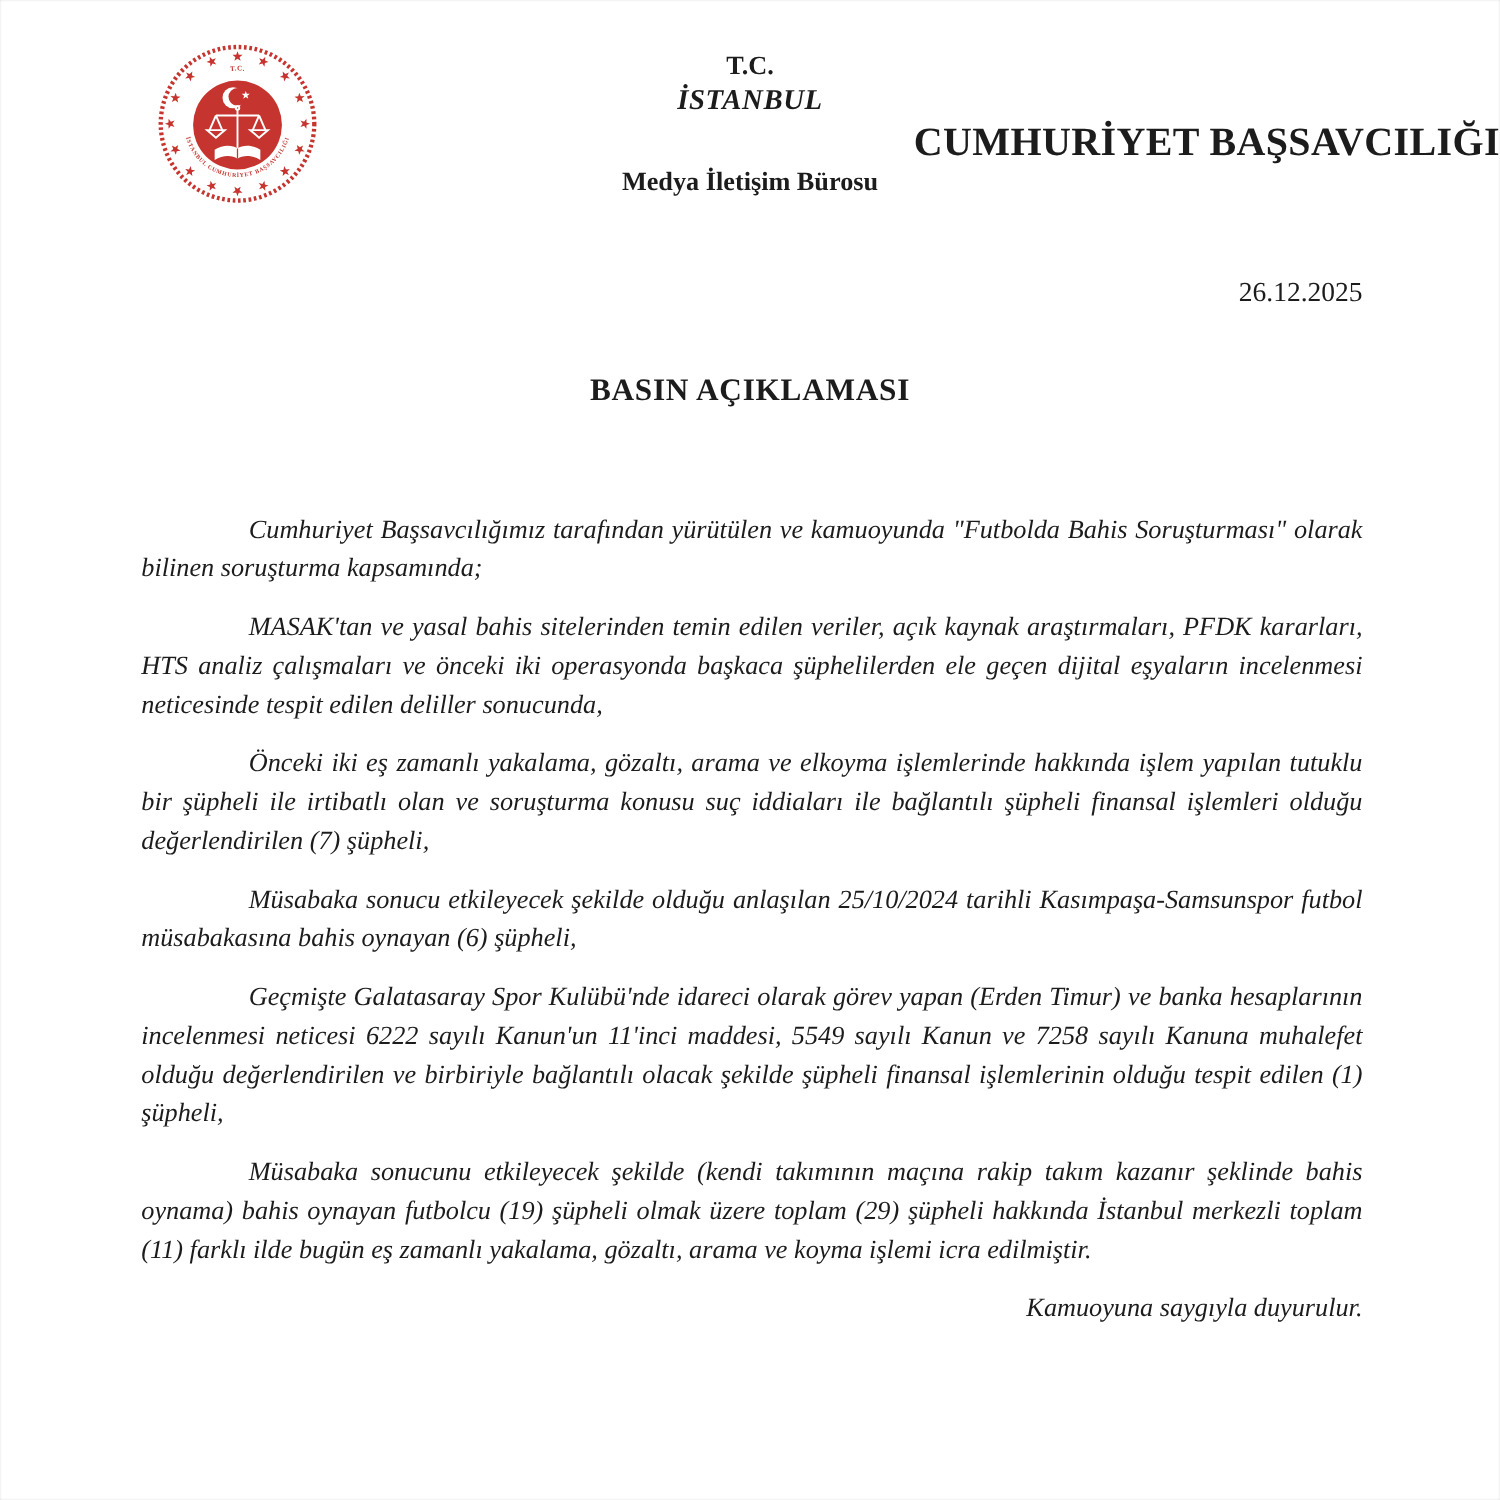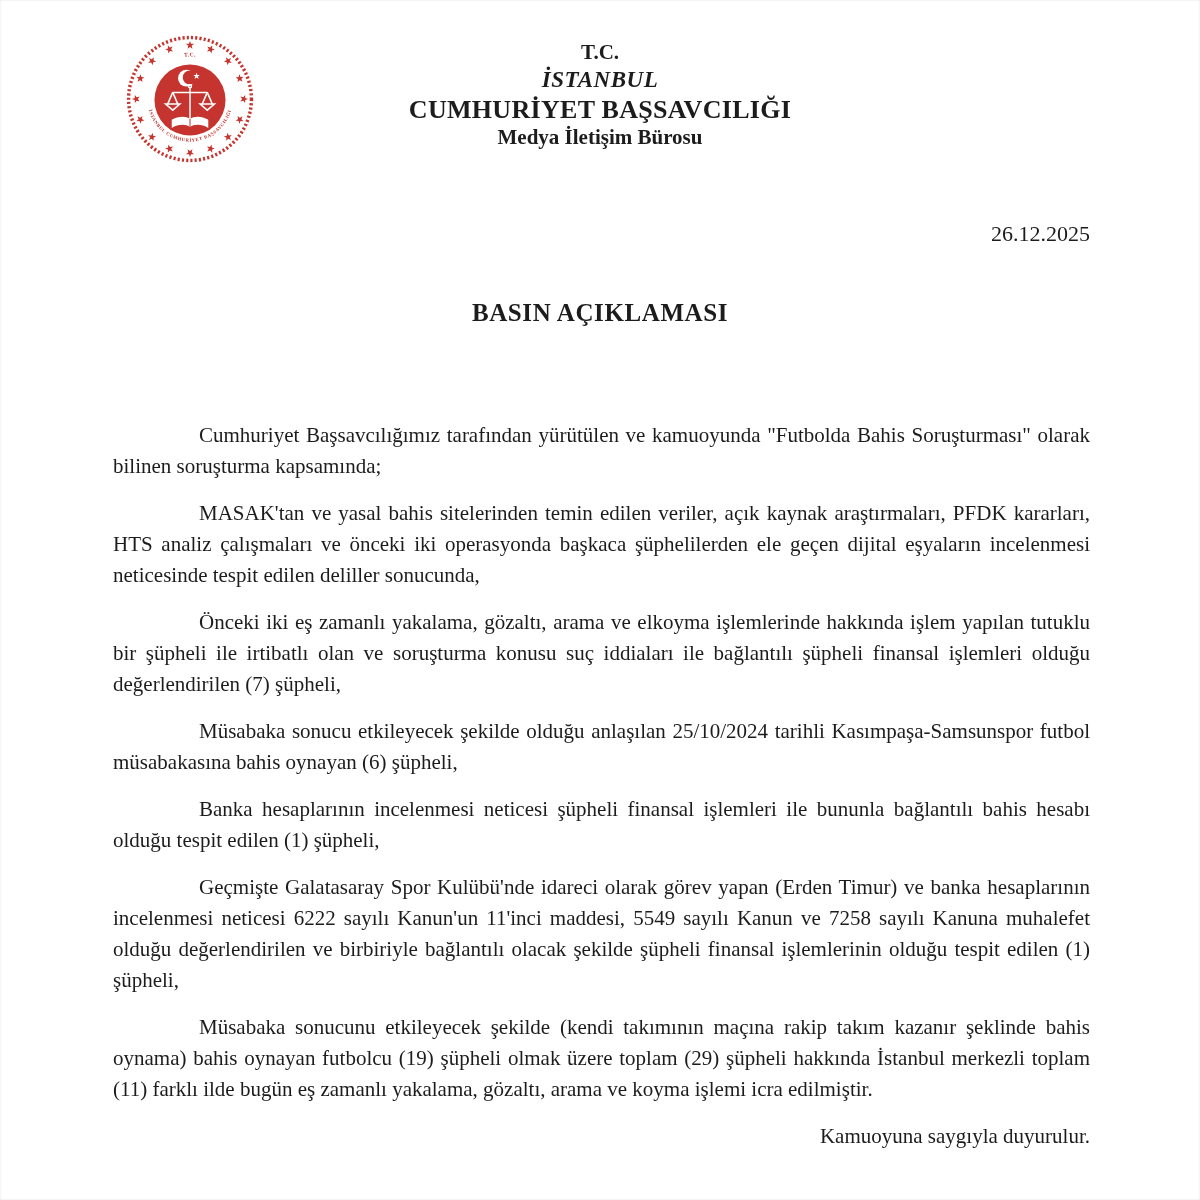--- a/index.html
+++ b/index.html
@@ -23,21 +23,21 @@
   }
   .letterhead{
     position:absolute;
     top:40px;left:0;right:0;
     text-align:center;
     line-height:1.22;
     color:#1c1c1c;
   }
   .lh-line1{font-size:21px;font-weight:bold;}
   .lh-line2{font-size:23px;font-weight:bold;letter-spacing:.5px;font-style:italic;}
-  .lh-line3{font-size:26px;font-weight:bold;letter-spacing:.3px;}
+  .lh-line3{font-size:32px;font-weight:bold;letter-spacing:.3px;text-align:right;}
   .lh-line4{font-size:21px;font-weight:bold;}
   .date-row{
     position:absolute;
     top:221px;right:110px;
     font-size:22px;
   }
   .doc-title{
     position:absolute;
     top:299px;left:0;right:0;
     text-align:center;
@@ -46,22 +46,23 @@
     letter-spacing:.6px;
   }
   .content{
     position:absolute;
     top:404px;left:113px;right:110px;
     font-size:21px;
     line-height:31px;
     text-align:justify;
   }
   .content p{
-    margin:16px 0 16px 0;
+    margin:4px 0 16px 0;
     text-indent:86px;
+    font-style:italic;
   }
   .content p.closing{
     margin-bottom:0;
     text-align:right;
   }
 </style>
 </head>
 <body>
 
 <div class="page">
@@ -138,19 +139,18 @@
 
   <div class="date-row">26.12.2025</div>
 
   <div class="doc-title">BASIN AÇIKLAMASI</div>
 
   <div class="content">
     <p>Cumhuriyet Başsavcılığımız tarafından yürütülen ve kamuoyunda "Futbolda Bahis Soruşturması" olarak bilinen soruşturma kapsamında;</p>
     <p>MASAK'tan ve yasal bahis sitelerinden temin edilen veriler, açık kaynak araştırmaları, PFDK kararları, HTS analiz çalışmaları ve önceki iki operasyonda başkaca şüphelilerden ele geçen dijital eşyaların incelenmesi neticesinde tespit edilen deliller sonucunda,</p>
     <p>Önceki iki eş zamanlı yakalama, gözaltı, arama ve elkoyma işlemlerinde hakkında işlem yapılan tutuklu bir şüpheli ile irtibatlı olan ve soruşturma konusu suç iddiaları ile bağlantılı şüpheli finansal işlemleri olduğu değerlendirilen (7) şüpheli,</p>
     <p>Müsabaka sonucu etkileyecek şekilde olduğu anlaşılan 25/10/2024 tarihli Kasımpaşa-Samsunspor futbol müsabakasına bahis oynayan (6) şüpheli,</p>
-    <p>Banka hesaplarının incelenmesi neticesi şüpheli finansal işlemleri ile bununla bağlantılı bahis hesabı olduğu tespit edilen (1) şüpheli,</p>
     <p>Geçmişte Galatasaray Spor Kulübü'nde idareci olarak görev yapan (Erden Timur) ve banka hesaplarının incelenmesi neticesi 6222 sayılı Kanun'un 11'inci maddesi, 5549 sayılı Kanun ve 7258 sayılı Kanuna muhalefet olduğu değerlendirilen ve birbiriyle bağlantılı olacak şekilde şüpheli finansal işlemlerinin olduğu tespit edilen (1) şüpheli,</p>
     <p>Müsabaka sonucunu etkileyecek şekilde (kendi takımının maçına rakip takım kazanır şeklinde bahis oynama) bahis oynayan futbolcu (19) şüpheli olmak üzere toplam (29) şüpheli hakkında İstanbul merkezli toplam (11) farklı ilde bugün eş zamanlı yakalama, gözaltı, arama ve koyma işlemi icra edilmiştir.</p>
     <p class="closing">Kamuoyuna saygıyla duyurulur.</p>
   </div>
 
 </div>
 
 </body></html>

